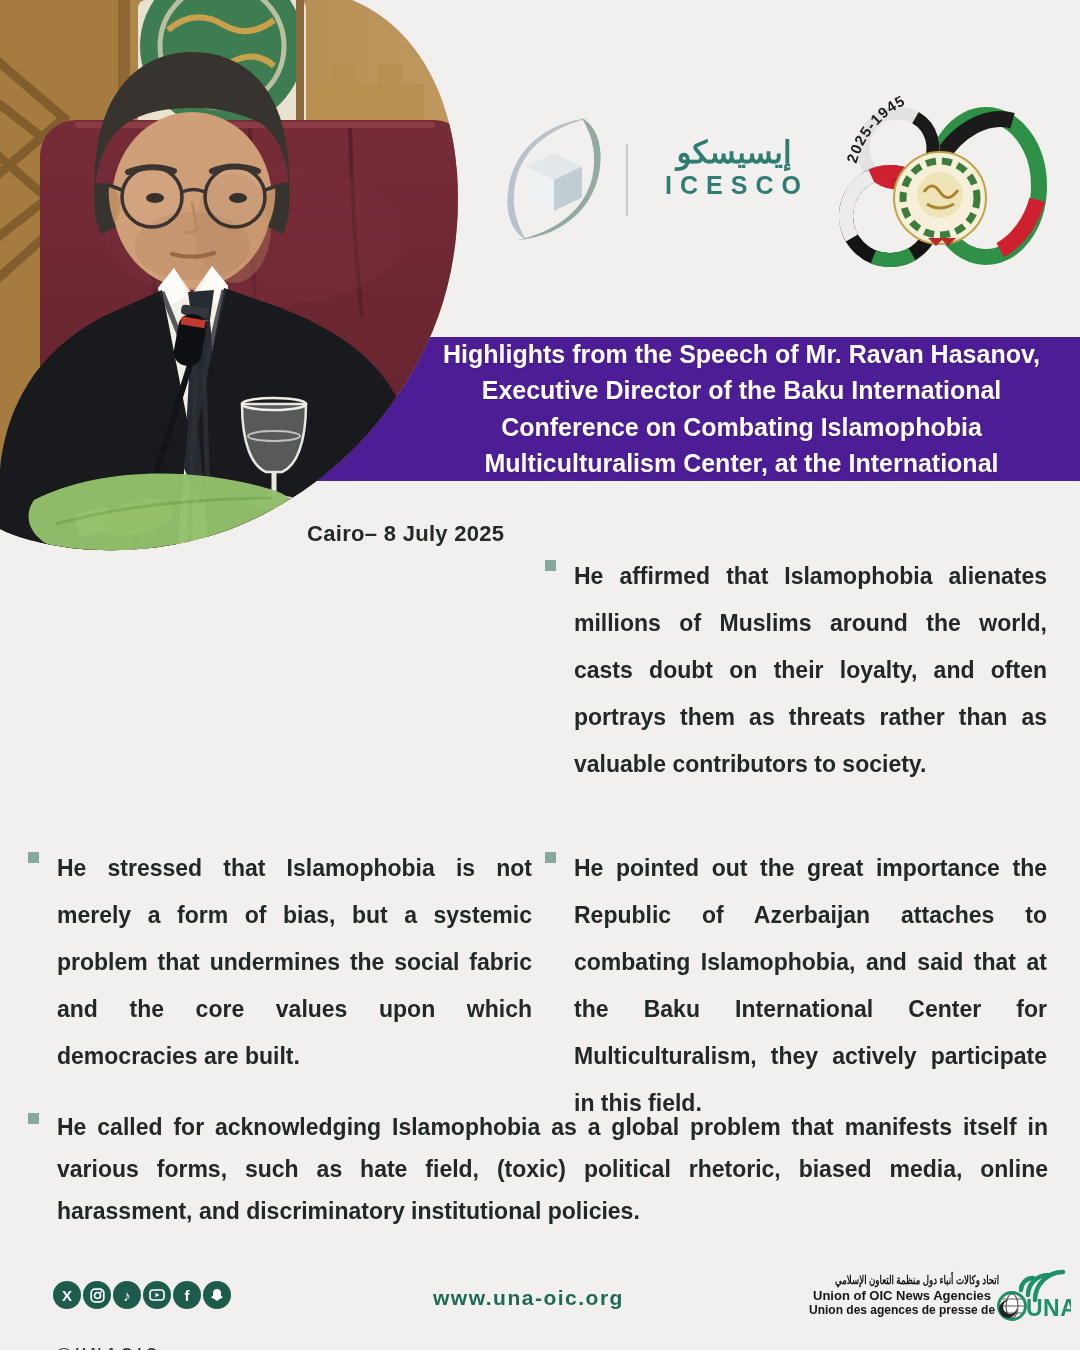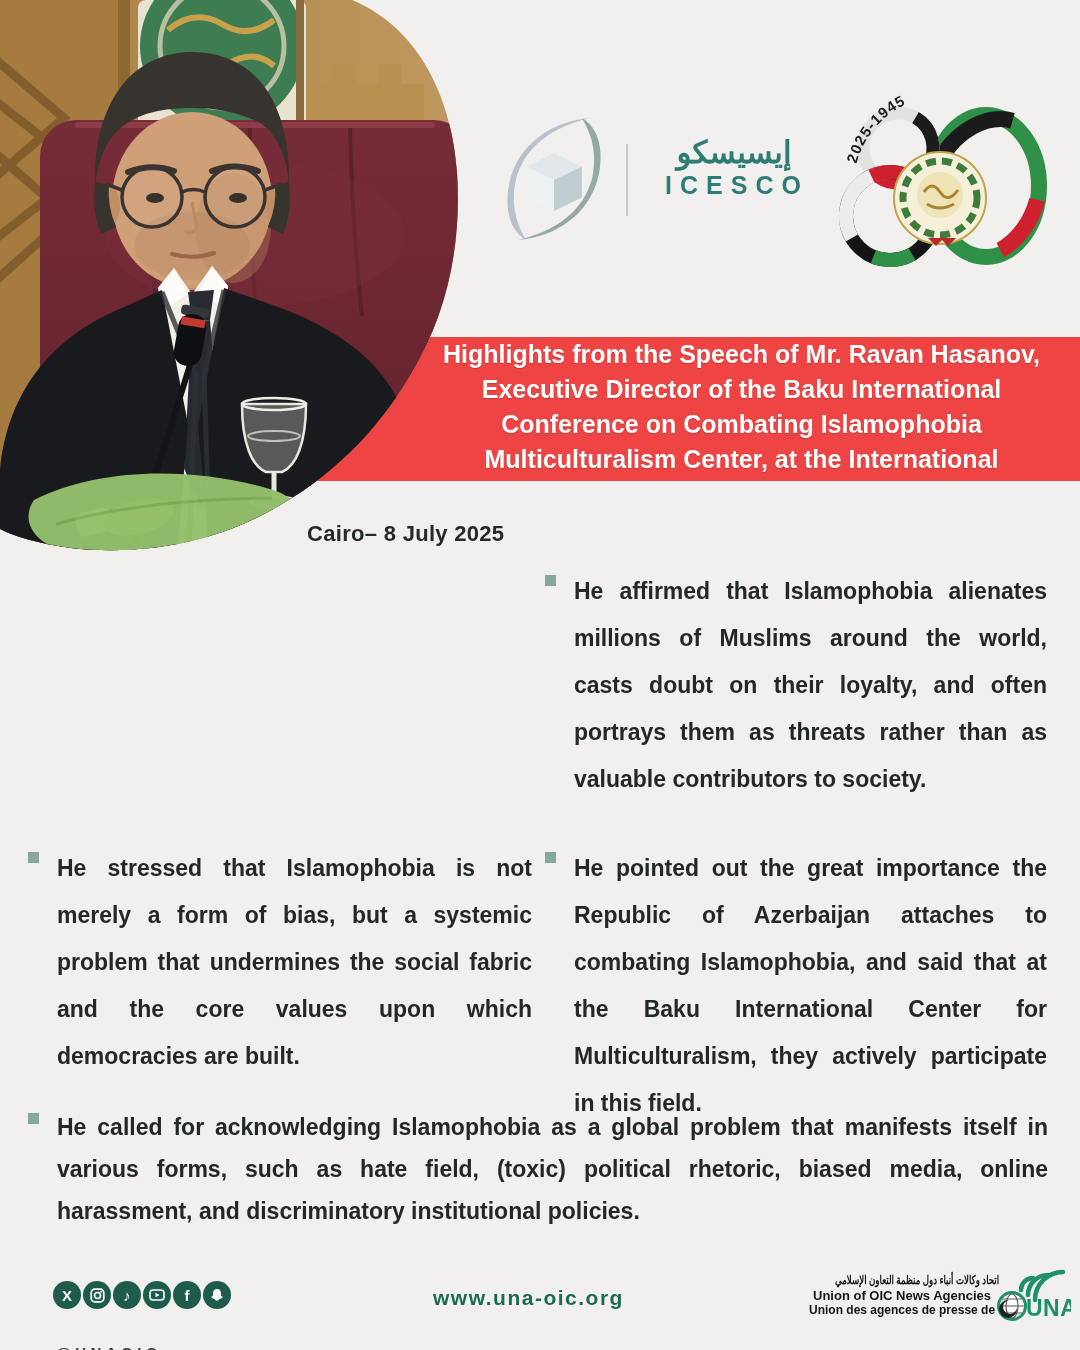--- a/index.html
+++ b/index.html
@@ -15,41 +15,41 @@
   .icesco{position:absolute;left:498px;top:112px;width:330px;height:130px;z-index:3;}
   .icesco-swirl{position:absolute;left:0;top:4px;}
   .icesco-divider{position:absolute;left:128px;top:32px;width:2px;height:72px;background:#c9c9c6;}
   .icesco-text{position:absolute;left:146px;top:24px;width:180px;text-align:center;color:#2e7c72;}
   .icesco-ar{font-size:31px;line-height:34px;font-weight:bold;}
   .icesco-en{font-size:25px;line-height:26px;letter-spacing:8px;font-weight:bold;margin-top:2px;padding-left:6px;}
   .anniv{position:absolute;left:828px;top:82px;z-index:3;}
   
   .banner{
     position:absolute;left:285px;top:337px;width:795px;height:144px;
-    background:#ef4444;z-index:2;color:#ffffff;
-    display:flex;flex-direction:column;justify-content:flex-start;
+    background:#4c1d95;z-index:2;color:#ffffff;
+    display:flex;flex-direction:column;justify-content:space-between;
     padding-left:118px;box-sizing:border-box;
   }
   .banner .t-line{
     font-weight:bold;font-size:25px;line-height:35px;text-align:center;white-space:nowrap;
     text-shadow:0 1px 1px rgba(0,0,0,.18);
   }
   .dateline{
     position:absolute;left:307px;top:481px;z-index:6;
     font-size:22px;font-weight:bold;color:#232b28;letter-spacing:.3px;margin-top:40px;
   }
   
   .bullet-item{position:absolute;z-index:4;}
   .bullet-sq{position:absolute;left:0;top:7px;width:11px;height:11px;background:#87a99b;}
   .bullet-item p{
     margin:0;padding-left:29px;font-weight:bold;color:#212827;
     font-size:23px;line-height:47px;text-align:justify;
   }
   .bi-1{left:28px;top:578px;width:504px;}
-  .bi-2{left:545px;top:568px;width:502px;}
+  .bi-2{left:545px;top:553px;width:502px;}
   .bi-3{left:28px;top:845px;width:504px;}
   .bi-4{left:545px;top:845px;width:502px;}
   .bi-5{left:28px;top:1106px;width:1020px;}
   .bi-5 p{line-height:42px;}
   
   .social-row{position:absolute;left:53px;top:1281px;display:flex;gap:2px;z-index:4;}
   .s-icon{
     width:28px;height:28px;border-radius:50%;background:#1d5c4c;color:#fff;
     display:flex;align-items:center;justify-content:center;
     font-weight:bold;font-size:15px;

